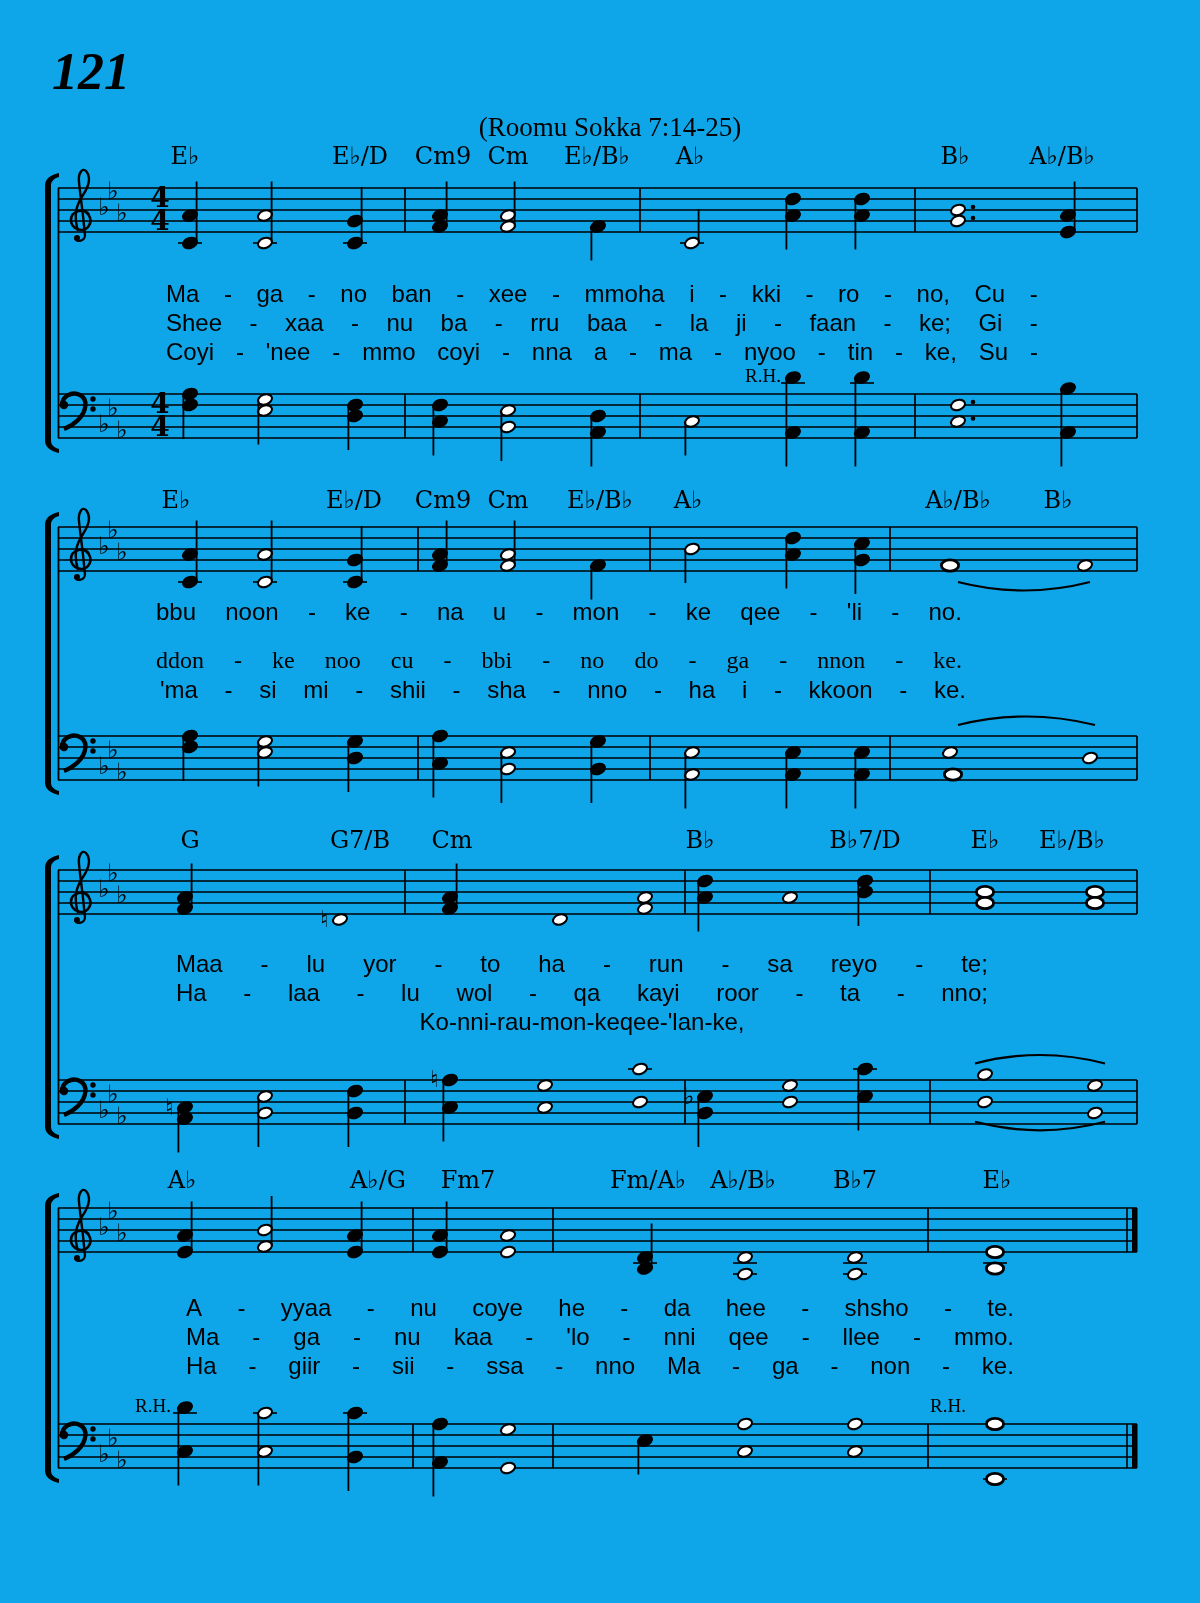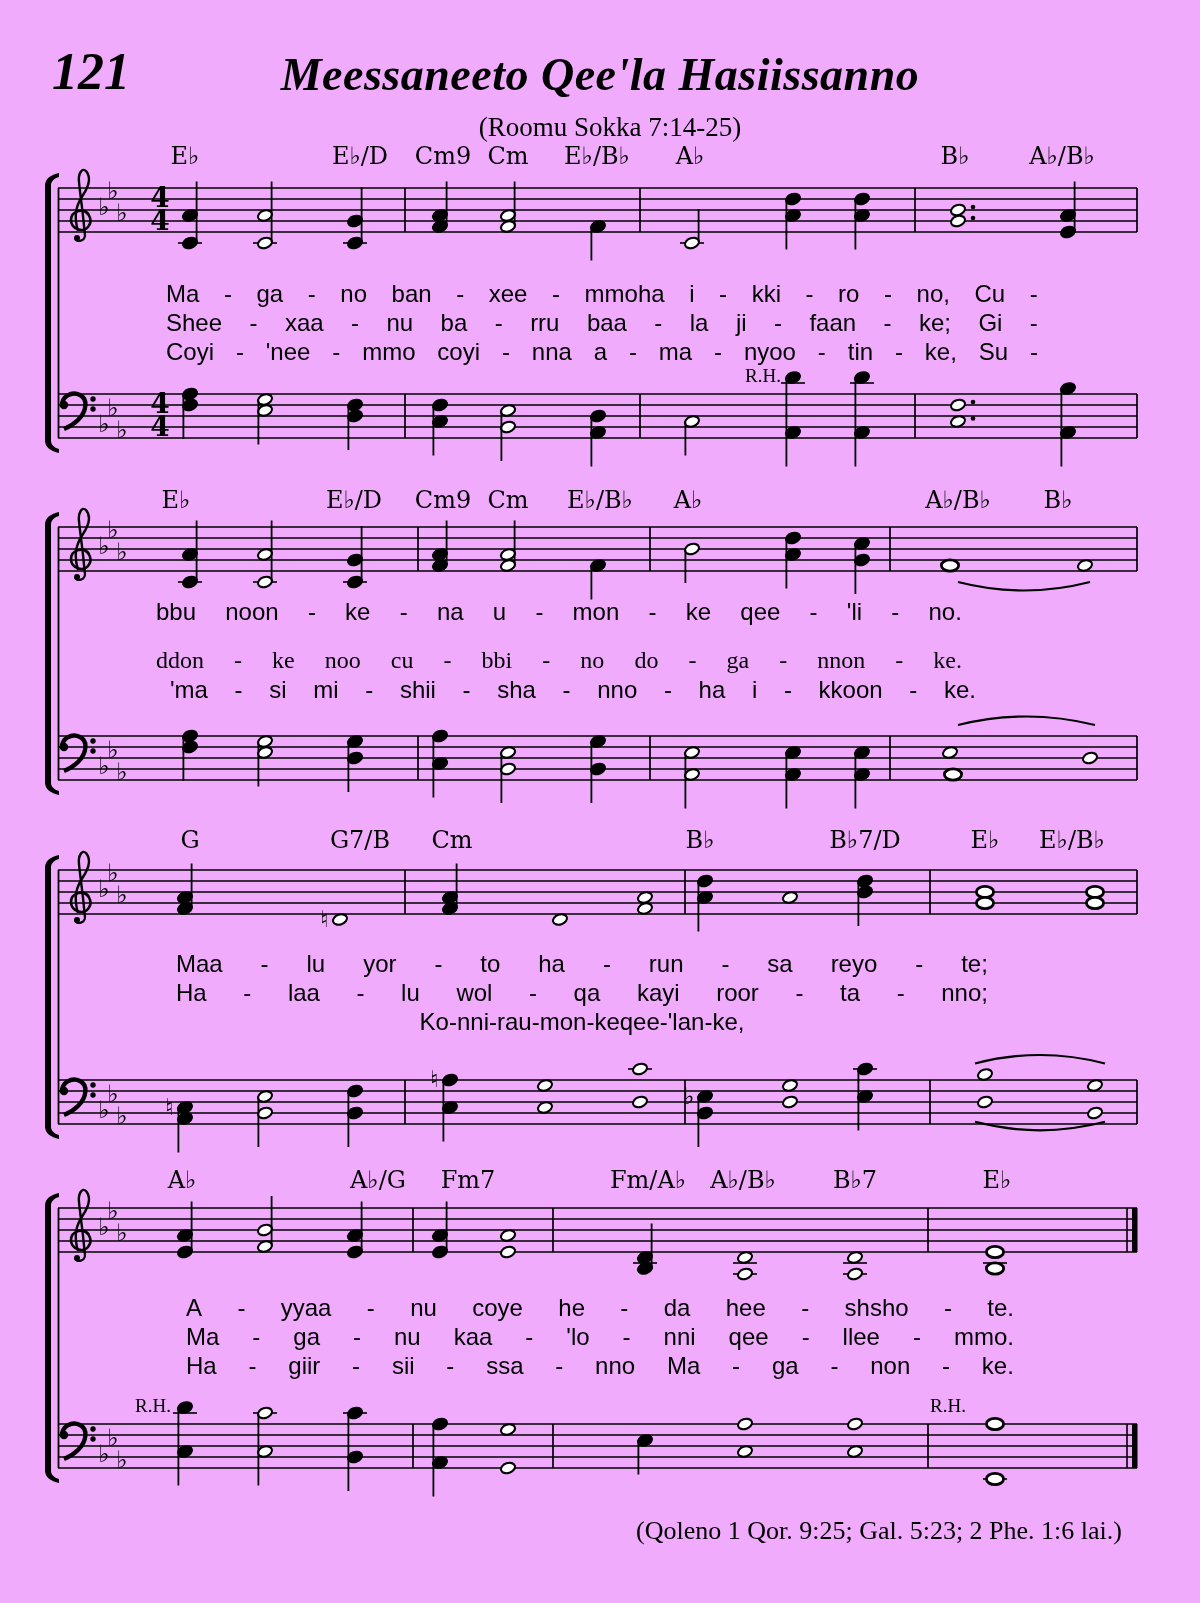--- a/index.html
+++ b/index.html
@@ -1,36 +1,35 @@
 <!DOCTYPE html>
 <html><head>
 <meta charset="utf-8">
 <style>
   html,body{margin:0;padding:0;background:#888;}
-  .page{position:relative;width:1200px;height:1603px;background:#f0abfc;margin:0 auto;overflow:hidden;
+  .page{position:relative;width:1200px;height:1603px;background:#0ea5e9;margin:0 auto;overflow:hidden;
         font-family:"Liberation Serif",serif;color:#000;}
   .hdr-num{position:absolute;left:52px;top:42px;font:italic 700 52px "Liberation Serif",serif;}
   .hdr-title{position:absolute;left:0;right:0;top:48px;text-align:center;
              font:italic 700 46px "Liberation Serif",serif;letter-spacing:.5px;}
   .hdr-sub{position:absolute;left:0;right:0;top:112px;text-align:center;
            font:27px "Liberation Serif",serif;margin-left:20px;}
   .footer{position:absolute;top:1516px;right:78px;font:26px "Liberation Serif",serif;}
   #score{position:absolute;left:0;top:0;z-index:1;}
   .textlayer{position:absolute;left:0;top:0;width:100%;height:100%;z-index:2;pointer-events:none;}
   .chords span{position:absolute;transform:translateX(-50%);white-space:nowrap;
                font:24px "DejaVu Serif","DejaVu Sans",serif;}
   .lyric-line{position:absolute;display:flex;justify-content:space-between;
               font:24px "Liberation Sans","DejaVu Sans",sans-serif;white-space:nowrap;}
 </style>
 </head>
 <body>
 
 <div class="page">
   <div class="hdr-num">121</div>
-  <div class="hdr-title">Meessaneeto Qee'la Hasiissanno</div>
   <div class="hdr-sub">(Roomu Sokka 7:14-25)</div>
 
   <svg id="score" width="1200" height="1603" viewBox="0 0 1200 1603" xmlns="http://www.w3.org/2000/svg">
       <rect x="45" y="186" width="6" height="256" fill="#000"></rect>
       <path d="M 45 186 C 45 178 51 175 59 173 L 59 177 C 52 179 51 183 51 186 Z" fill="#000"></path>
       <path d="M 45 440 C 45 448 51 451 59 453 L 59 449 C 52 447 51 443 51 440 Z" fill="#000"></path>
       <line x1="58.5" y1="188" x2="58.5" y2="438" stroke="#000" stroke-width="1.8"></line>
       <line x1="58" y1="188" x2="1137" y2="188" stroke="#000" stroke-width="1.4"></line>
       <line x1="58" y1="199" x2="1137" y2="199" stroke="#000" stroke-width="1.4"></line>
       <line x1="58" y1="210" x2="1137" y2="210" stroke="#000" stroke-width="1.4"></line>
@@ -542,21 +541,21 @@
           <span>-</span>
           <span>no</span>
           <span>do</span>
           <span>-</span>
           <span>ga</span>
           <span>-</span>
           <span>nnon</span>
           <span>-</span>
           <span>ke.</span>
         </div>
-        <div class="lyric-line" style="left: 170px; top: 676px; width: 806px;">
+        <div class="lyric-line" style="left: 160px; top: 676px; width: 806px;">
           <span>'ma</span>
           <span>-</span>
           <span>si</span>
           <span>mi</span>
           <span>-</span>
           <span>shii</span>
           <span>-</span>
           <span>sha</span>
           <span>-</span>
           <span>nno</span>
@@ -686,14 +685,13 @@
           <span>-</span>
           <span>ga</span>
           <span>-</span>
           <span>non</span>
           <span>-</span>
           <span>ke.</span>
         </div>
       </div>
   </div>
 
-  <div class="footer">(Qoleno 1 Qor. 9:25; Gal. 5:23; 2 Phe. 1:6 lai.)</div>
 </div>
 
 </body></html>

